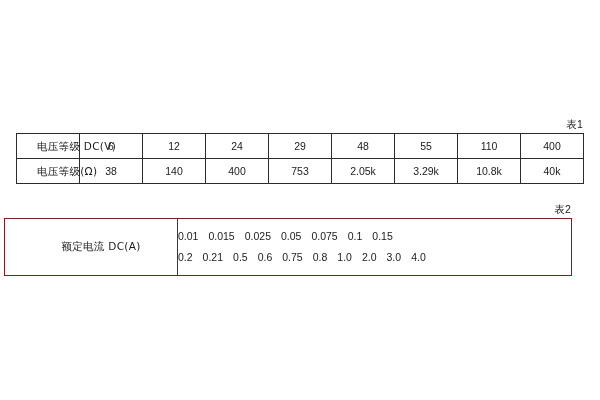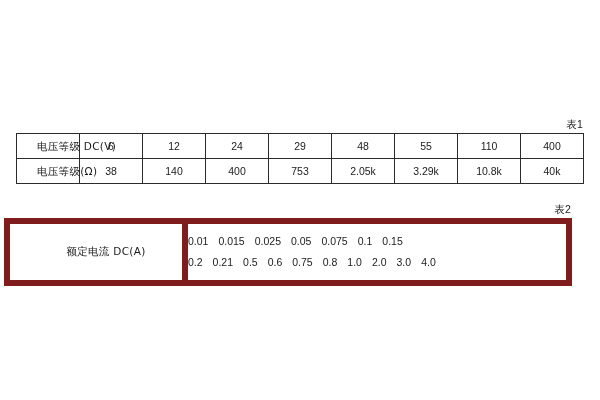--- a/index.html
+++ b/index.html
@@ -68,21 +68,21 @@
   }
   .cjk { font-family: "DejaVu Sans", "Liberation Sans", sans-serif; }
 
   
   table.grid2 {
     border-collapse: collapse;
     width: 568px;
     table-layout: fixed;
   }
   table.grid2 td {
-    border: 6px solid #7f1d1d;
+    border: 1px solid #7f1d1d;
     font-size: 10.5px;
     padding: 0;
     vertical-align: middle;
   }
   table.grid2 td.rowhead2 {
     text-align: center;
     padding-left: 20px;
     height: 56px;
     letter-spacing: 0.3px;
   }

